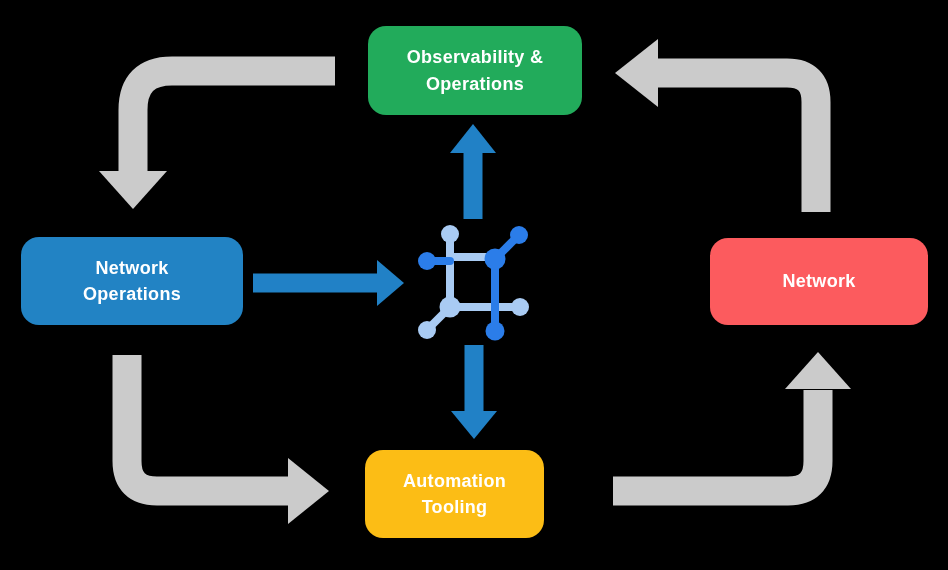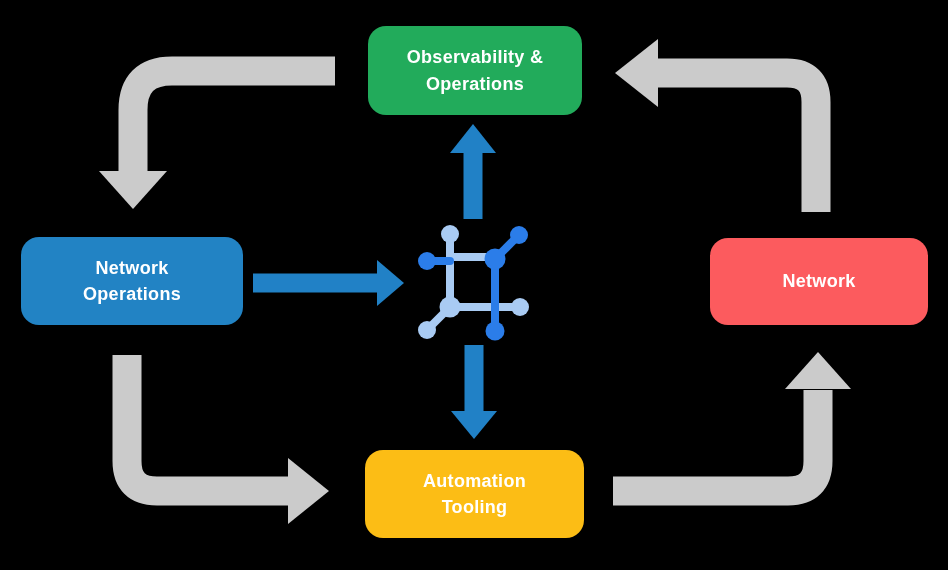--- a/index.html
+++ b/index.html
@@ -57,21 +57,21 @@
     color: #ffffff;
     font-size: 18px;
     font-weight: 600;
     letter-spacing: 0.3px;
     line-height: 1.45;
     text-align: center;
   }
   .box-top    { left: 368px; top: 26px;  width: 214px; height: 89px; background: var(--green,  #22ab5b); }
   .box-left   { left: 21px;  top: 237px; width: 222px; height: 88px; background: var(--blue,   #2283c4); }
   .box-right  { left: 710px; top: 238px; width: 218px; height: 87px; background: var(--red,    #fc5b5e); }
-  .box-bottom { left: 365px; top: 450px; width: 219px; height: 88px; background: var(--yellow, #fcbd15); }
+  .box-bottom { left: 365px; top: 450px; width: 179px; height: 88px; background: var(--yellow, #fcbd15); }
 </style>
 </head>
 <body>
 
 <div class="stage">
 
   <svg class="diagram-svg" viewBox="0 0 948 570">
 
     <g>
       <path class="shaft-gray" d="M 335 71 L 172 71 Q 133 71 133 110 L 133 172"></path>

